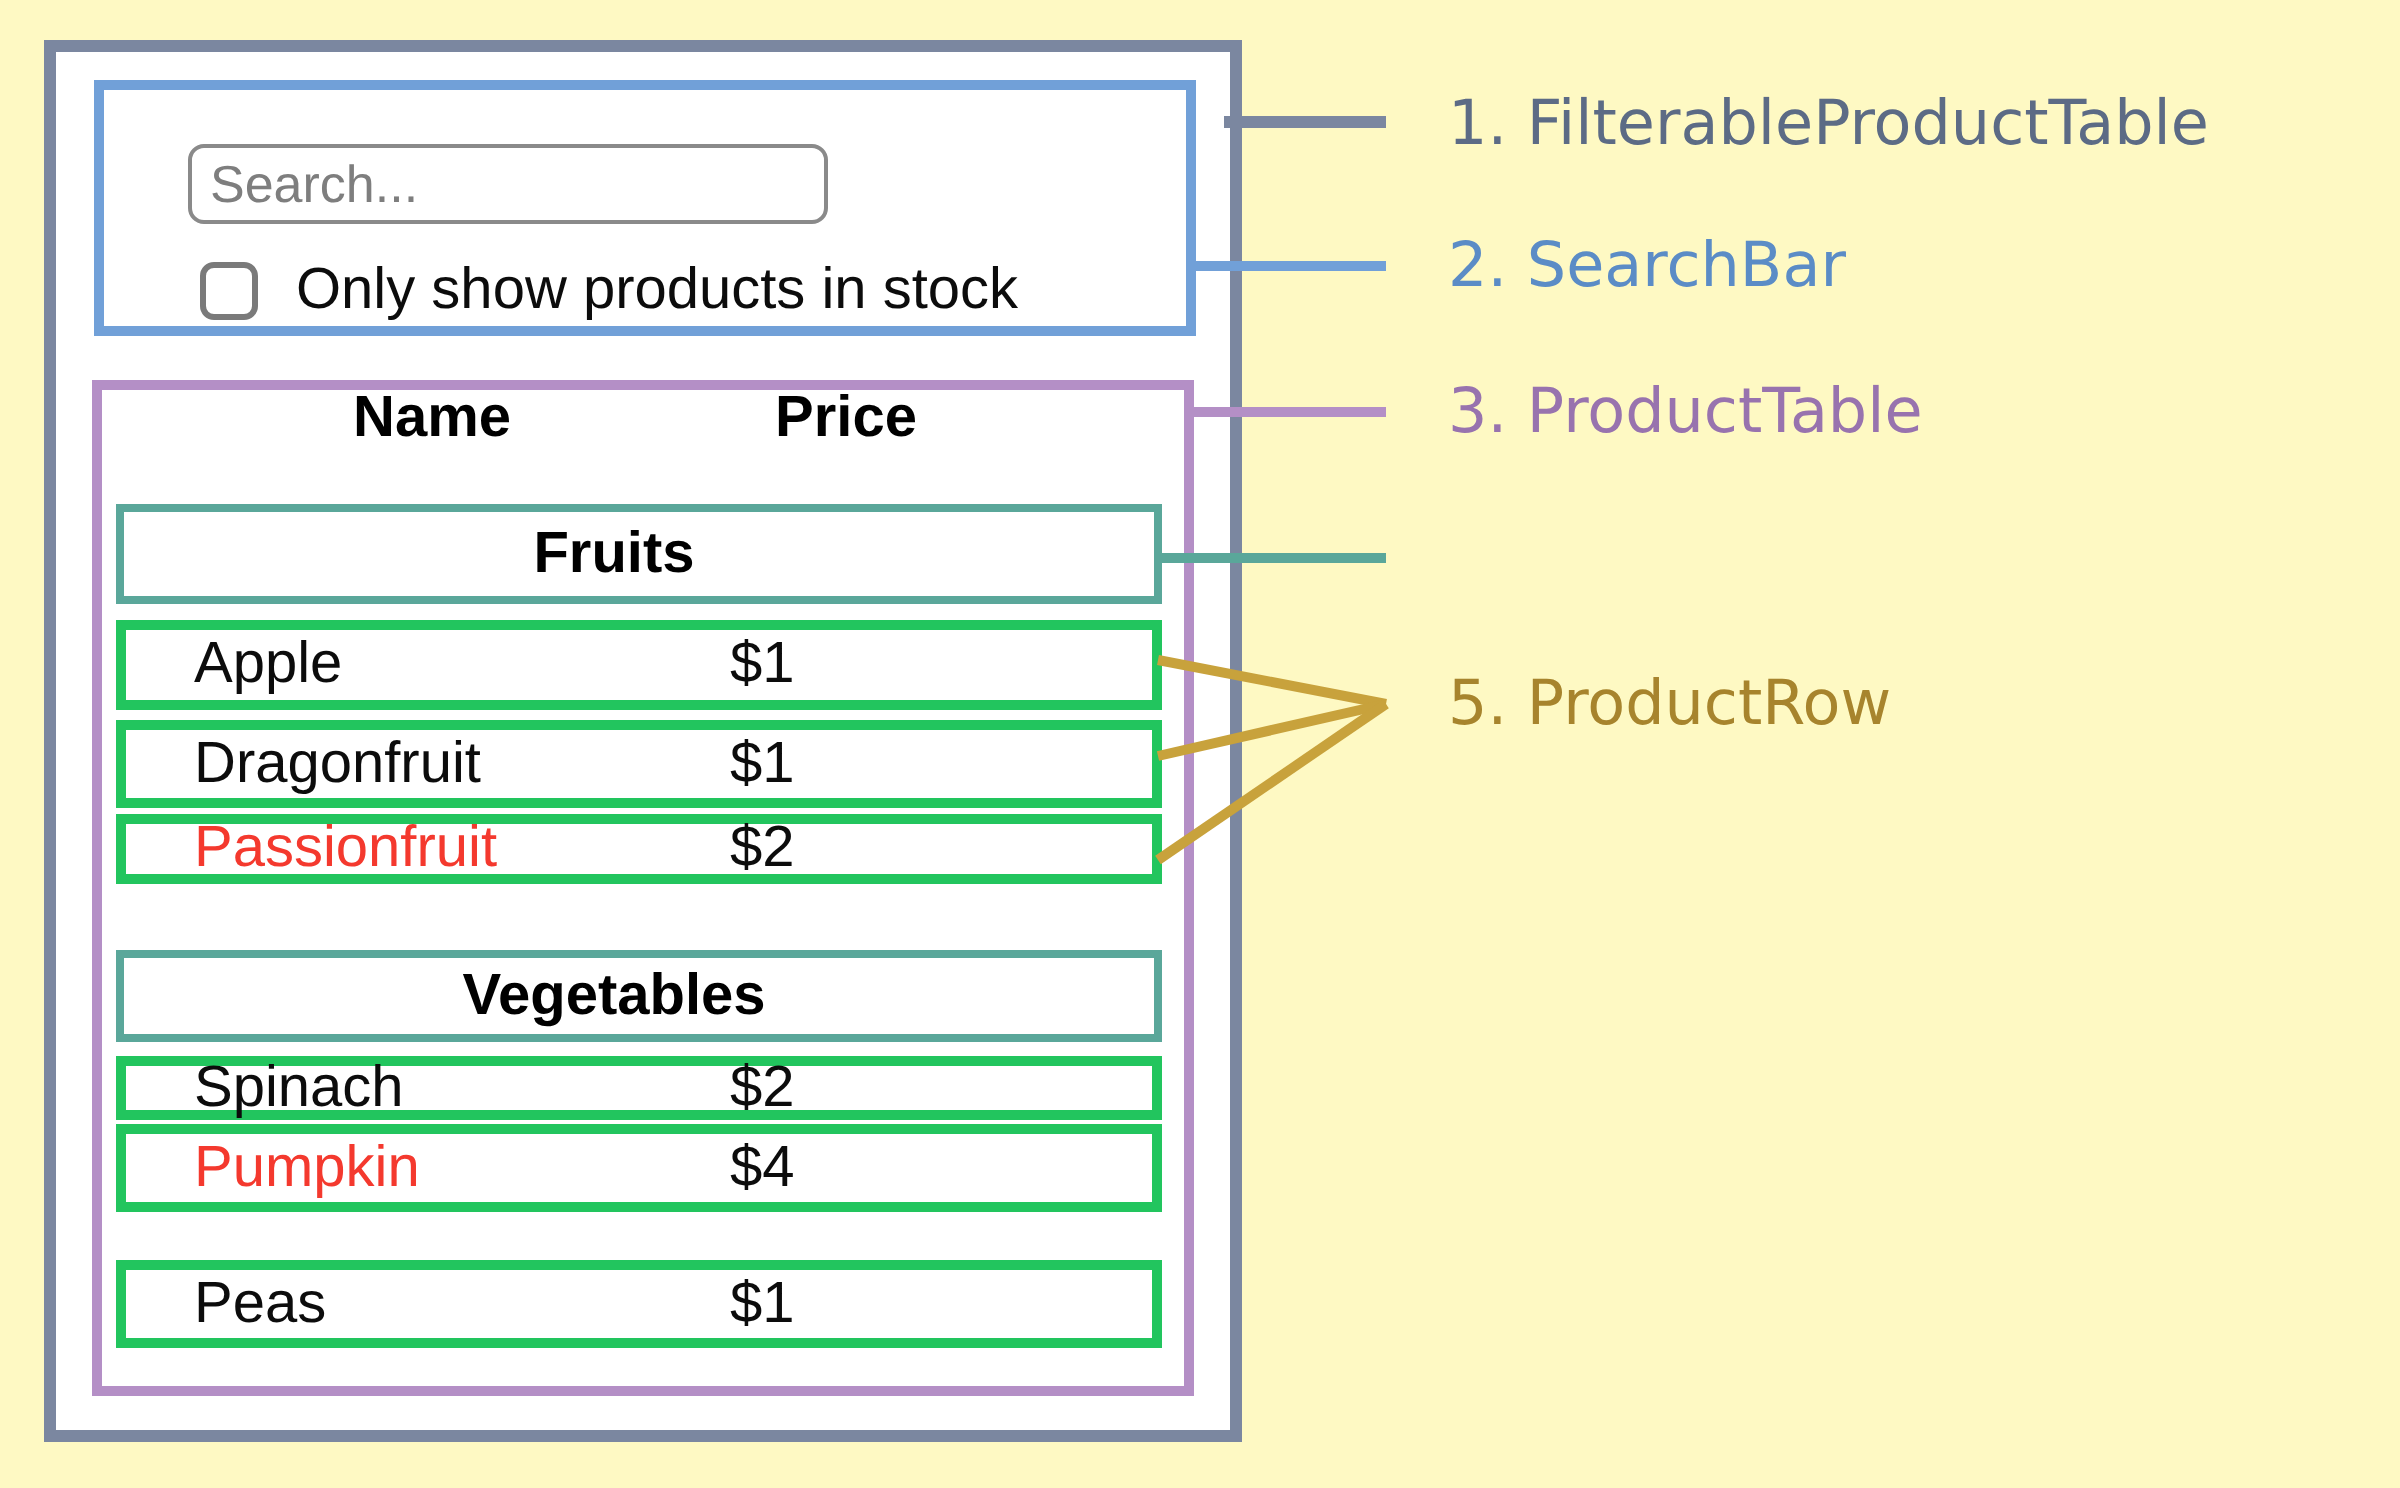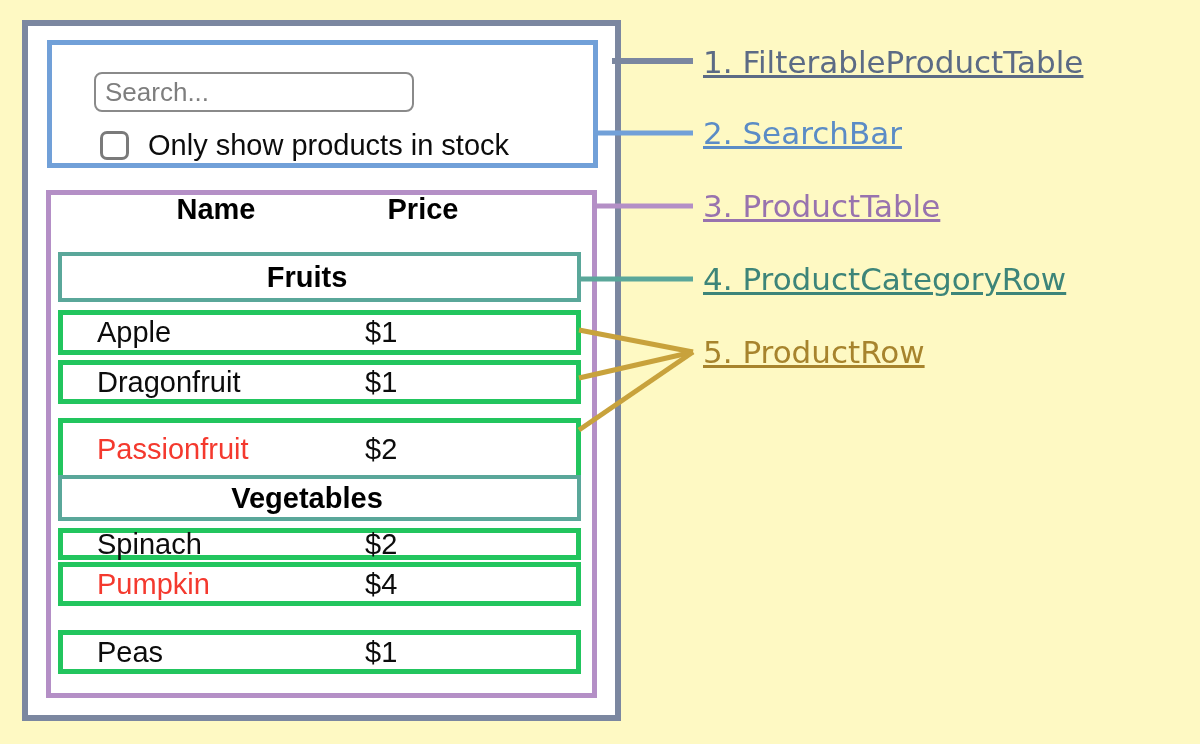--- a/index.html
+++ b/index.html
@@ -29,22 +29,22 @@
   .th-price{left:292px;}
   
   .row{position:absolute;left:7px;width:523px;box-sizing:border-box;background:#fff;display:flex;align-items:center;}
   .row.category{border:4px solid #5aa79a;}
   .row.product{border:5px solid #22c55e;}
   .cat-label{position:absolute;left:0;width:404px;text-align:center;font-weight:700;font-size:29px;color:#000;margin-left:43px;}
   .pname{padding-left:34px;font-size:29px;white-space:nowrap;}
   .pname.oos{color:#f4392e;}
   .pprice{position:absolute;left:302px;font-size:29px;}
   
-  .annotation{position:absolute;left:703px;height:34px;line-height:34px;
-      font-family:"DejaVu Sans","Liberation Sans",sans-serif;font-size:31px;white-space:nowrap;text-decoration:underline;}
+  .annotation{position:absolute;left:724px;height:34px;line-height:34px;
+      font-family:"DejaVu Sans","Liberation Sans",sans-serif;font-size:31px;white-space:nowrap;}
   .a1{top:45px;color:#5c6b85;}
   .a2{top:116px;color:#5b8cc6;}
   .a3{top:189px;color:#9873ae;}
   .a4{top:262px;color:#3d8579;}
   .a5{top:335px;color:#a7842d;}
   
   .connectors{position:absolute;left:0;top:0;width:1200px;height:744px;pointer-events:none;}
 </style>
 </head>
 <body>
@@ -69,21 +69,21 @@
       <span class="cat-label">Fruits</span>
     </div>
     <div class="row product" style="top:115px;height:45px">
       <span class="pname">Apple</span>
       <span class="pprice">$1</span>
     </div>
     <div class="row product" style="top:165px;height:44px">
       <span class="pname">Dragonfruit</span>
       <span class="pprice">$1</span>
     </div>
-    <div class="row product" style="top:223px;height:62px">
+    <div class="row product" style="top:212px;height:35px">
       <span class="pname oos">Passionfruit</span>
       <span class="pprice">$2</span>
     </div>
 
     <div class="row category" style="top:280px;height:46px">
       <span class="cat-label">Vegetables</span>
     </div>
     <div class="row product" style="top:333px;height:32px">
       <span class="pname">Spinach</span>
       <span class="pprice">$2</span>
@@ -104,16 +104,15 @@
     <line x1="594" y1="206" x2="693" y2="206" stroke="#b48fc6" stroke-width="5"></line>
     <line x1="578" y1="279" x2="693" y2="279" stroke="#5aa79a" stroke-width="5"></line>
     <line x1="579" y1="330" x2="693" y2="352" stroke="#c8a23c" stroke-width="5"></line>
     <line x1="579" y1="378" x2="693" y2="352" stroke="#c8a23c" stroke-width="5"></line>
     <line x1="579" y1="430" x2="693" y2="352" stroke="#c8a23c" stroke-width="5"></line>
   </svg>
 
   <div class="annotation a1">1. FilterableProductTable</div>
   <div class="annotation a2">2. SearchBar</div>
   <div class="annotation a3">3. ProductTable</div>
-  <div class="annotation a4">4. ProductCategoryRow</div>
   <div class="annotation a5">5. ProductRow</div>
 
 </div>
 
 </body></html>

